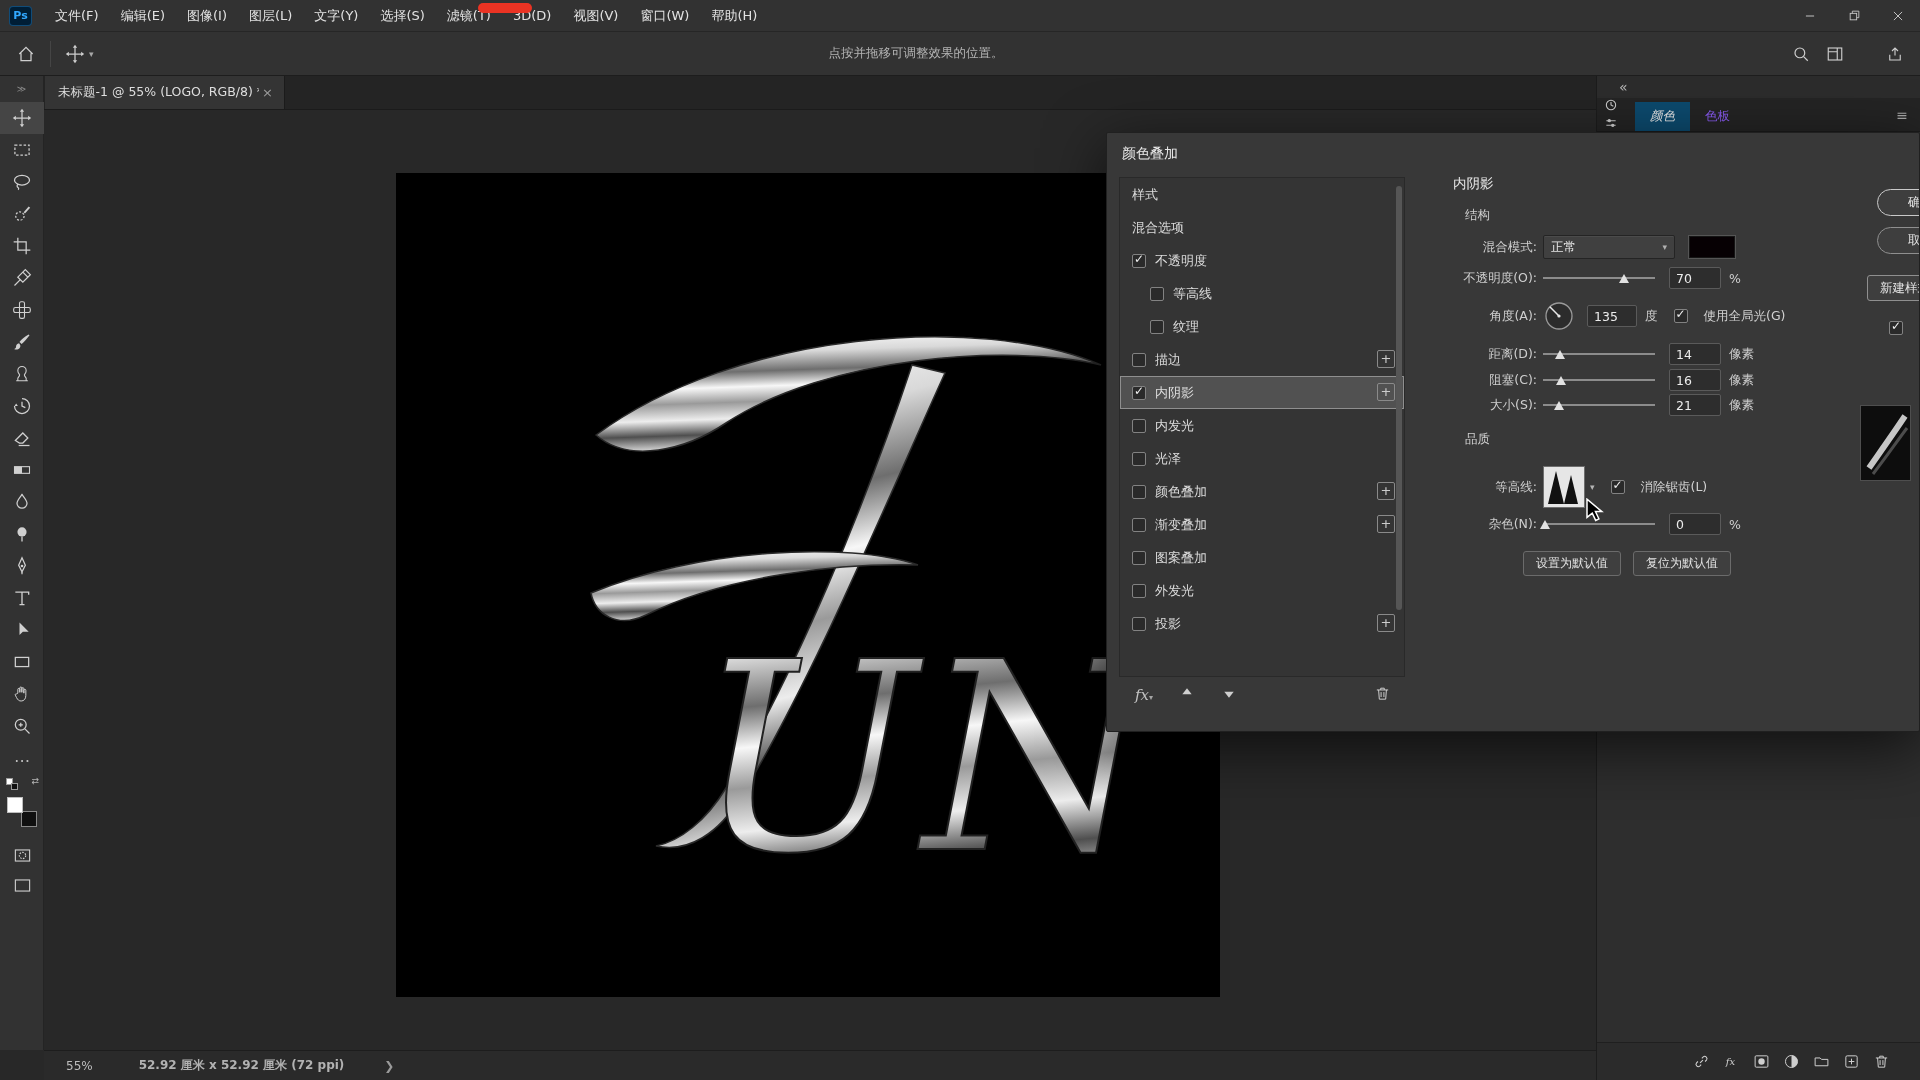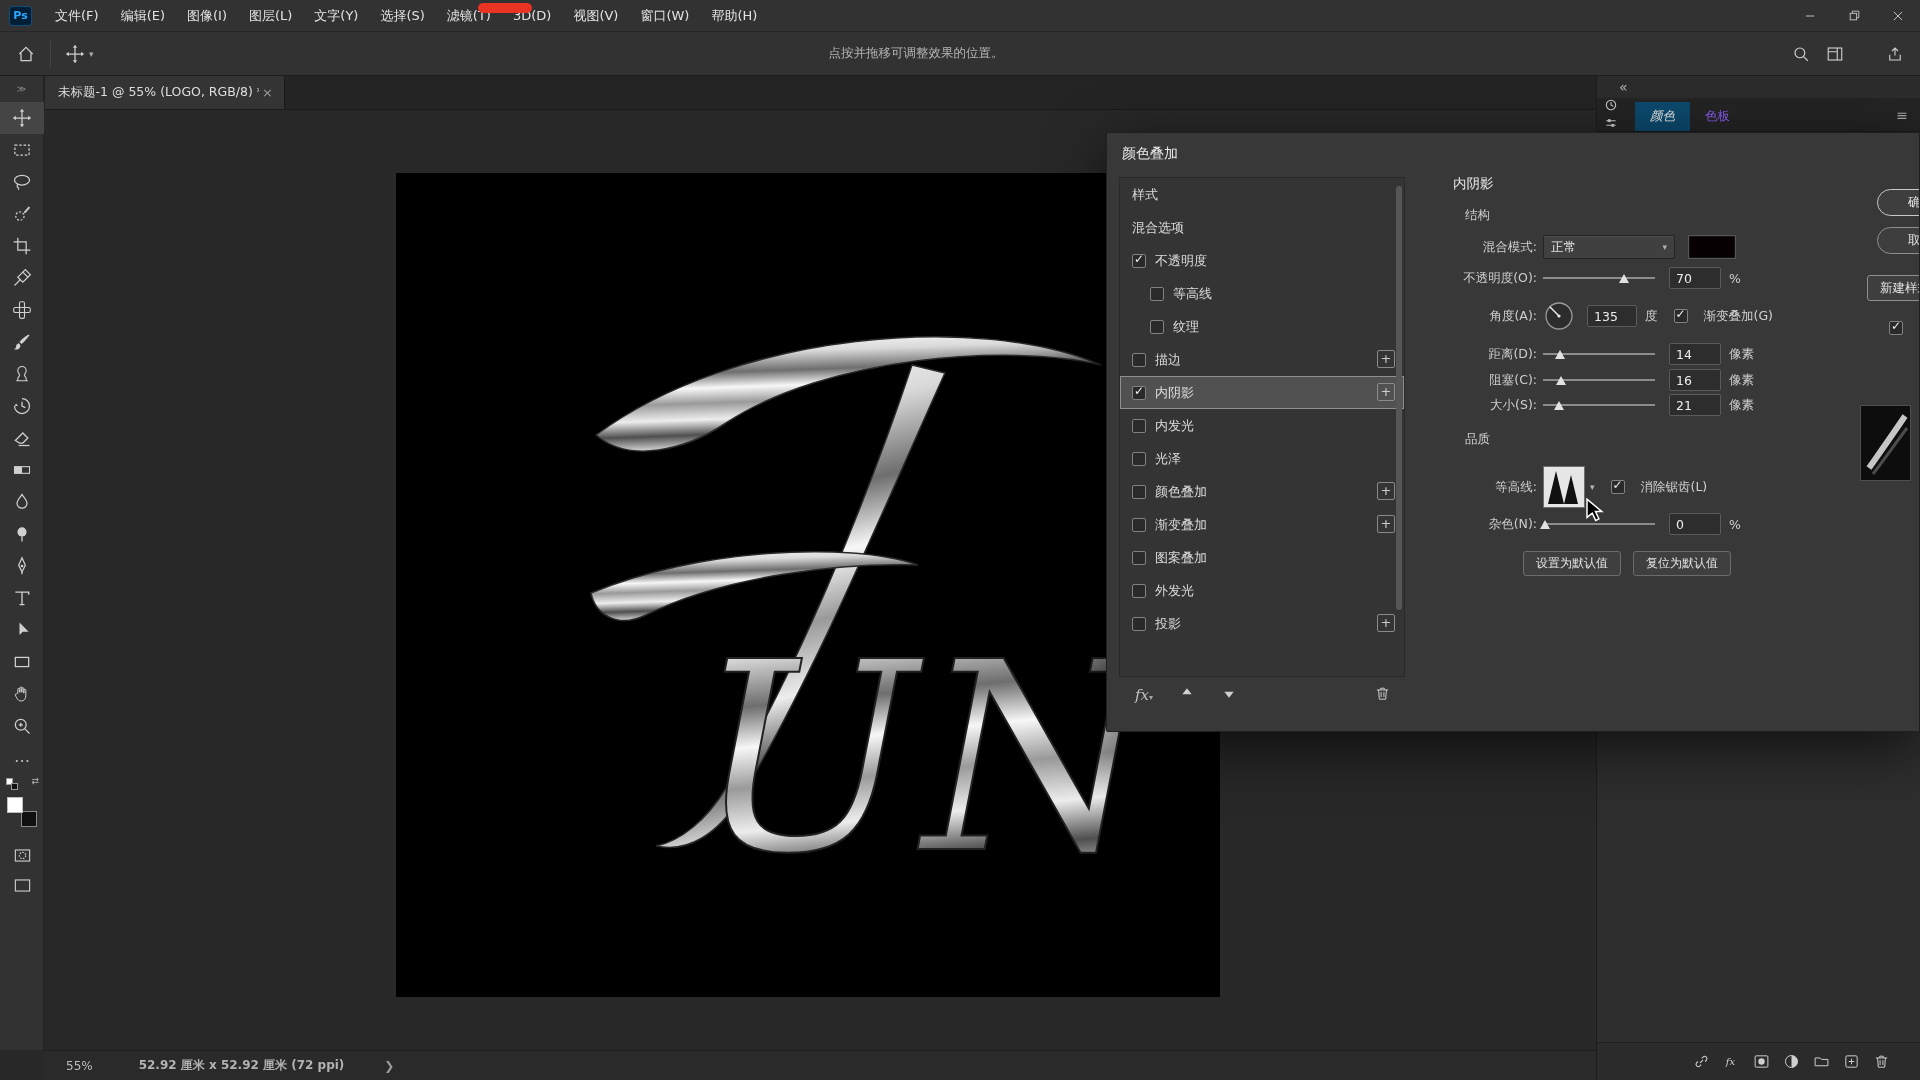--- a/index.html
+++ b/index.html
@@ -549,21 +549,21 @@
       <span class="plbl">角度(A):</span>
       <svg class="dial" viewBox="0 0 32 32">
         <circle cx="16" cy="16" r="13" fill="#2c2c2c" stroke="#9a9a9a" stroke-width="1.3"></circle>
         <line x1="16" y1="16" x2="6.8" y2="6.8" stroke="#e8e8e8" stroke-width="1.5"></line>
         <circle cx="16" cy="16" r="1.6" fill="#e8e8e8"></circle>
       </svg>
       <input class="pfield" style="margin-left: 12px; width: 50px;" value="135">
       <span class="unit">度</span>
       <label class="pcheck" style="margin-left:16px;">
         <span class="cbx checked"></span>
-          <span>渐变叠加(G)</span>
+          <span>使用全局光(G)</span>
       </label>
     </div>
 
     <div class="prow" style="top:169px;">
       <span class="plbl">距离(D):</span>
       <div class="slider">
         <div class="track"></div>
           <div class="thumb" style="left:15%;"></div>
       </div>
       <input class="pfield" value="14" style="">

